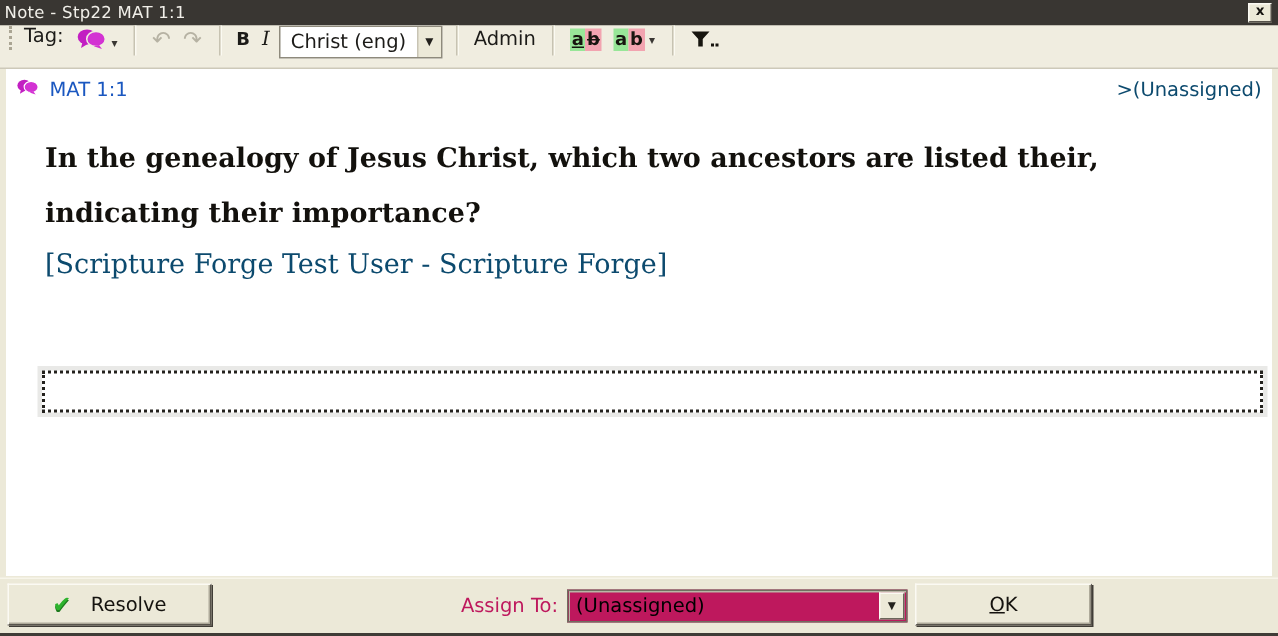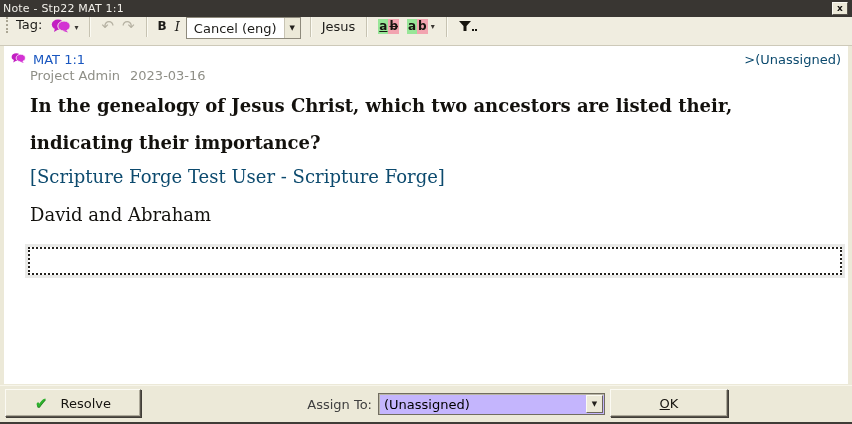--- a/index.html
+++ b/index.html
@@ -111,25 +111,25 @@
     border:1px solid; border-color:#fbfaf3 #58544c #58544c #fbfaf3;
     box-shadow:inset -1px -1px 0 #aeaa9a, 1px 1px 0 #403d37;
     display:flex; align-items:center; justify-content:center;
     font-size:13px; color:#15130f; cursor:default;
   }
   .resolve-btn { left:5px; top:3px; width:136px; height:28px; gap:13px; justify-content:center; }
   .check-glyph { color:#2db32d; font-size:15px; font-weight:bold; text-shadow:0 1px 0 #1d7a1d; }
   .assign-label {
     position:absolute; left:0; top:0; height:100%; width:372px;
     display:flex; align-items:center; justify-content:flex-end;
-    font-size:13px; color:#404040;
+    font-size:13px; color:#be185d;
   }
   .assign-select {
     position:absolute; left:378px; top:7px; width:227px; height:22px;
-    background:#c4b5fd; border:1px solid #716d60;
+    background:#be185d; border:1px solid #716d60;
     box-shadow:inset 1px 1px 0 #b9b5a6;
     display:flex; align-items:center;
   }
   .assign-select .sel-text { flex:1; padding:0 5px; font-size:13px; }
   .sel-btn {
     width:17px; align-self:stretch; margin:1px; background:#ece9d8;
     border:1px solid; border-color:#fbfaf3 #6b675b #6b675b #fbfaf3;
     display:flex; align-items:center; justify-content:center;
     font-size:7px; color:#23211d;
   }
@@ -165,25 +165,25 @@
     <span class="tb-btn disabled">
       <span class="glyph">↶</span>
     </span>
     <span class="tb-btn disabled">
       <span class="glyph">↷</span>
     </span>
     <span class="tb-sep"></span>
     <span class="tb-btn bold-b">B</span>
     <span class="tb-btn italic-i">I</span>
     <span class="combo">
-      <span class="combo-text">Cancel (eng)</span>
+      <span class="combo-text">Christ (eng)</span>
       <span class="combo-btn">▼</span>
     </span>
     <span class="tb-sep"></span>
-    <span class="tb-btn">Jesus</span>
+    <span class="tb-btn">Admin</span>
     <span class="tb-sep"></span>
     <span class="tb-btn">
       <span class="hl hl-a-ul">a</span>
         <span class="hl hl-b-strike">b</span>
     </span>
     <span class="tb-btn">
       <span class="hl hl-a">a</span>
         <span class="hl hl-b">b</span>
       <span class="dd-arrow">▾</span>
     </span>
@@ -206,26 +206,22 @@
           <ellipse cx="7" cy="5.6" rx="6.2" ry="5" fill="#c21fc2"></ellipse>
           <path d="M4 9 L3 13 L8 10 Z" fill="#c21fc2"></path>
           <ellipse cx="13" cy="7" rx="6.2" ry="5" fill="#d332d3" stroke="#ffffff" stroke-width="1"></ellipse>
           <path d="M15 11 L17 13.6 L11.5 11.8 Z" fill="#d332d3"></path>
         </svg>
       </span>
       <span class="note-ref">MAT 1:1</span>
       <span class="head-spacer"></span>
       <span class="assigned-right">&gt;(Unassigned)</span>
     </div>
-    <div class="note-meta">
-      <span>Project Admin</span><span class="date">2023-03-16</span>
-    </div>
     <div class="question">In the genealogy of Jesus Christ, which two ancestors are listed their, indicating their importance?</div>
     <div class="attribution">[Scripture Forge Test User - Scripture Forge]</div>
-    <div class="answer">David and Abraham</div>
     <div class="reply">
       <div class="reply-box">
         <input class="reply-input" type="text" value="" style="">
       </div>
     </div>
   </div>
 
   <div class="footer">
     <div class="btn3d resolve-btn">
       <span class="check-glyph">✔</span>

